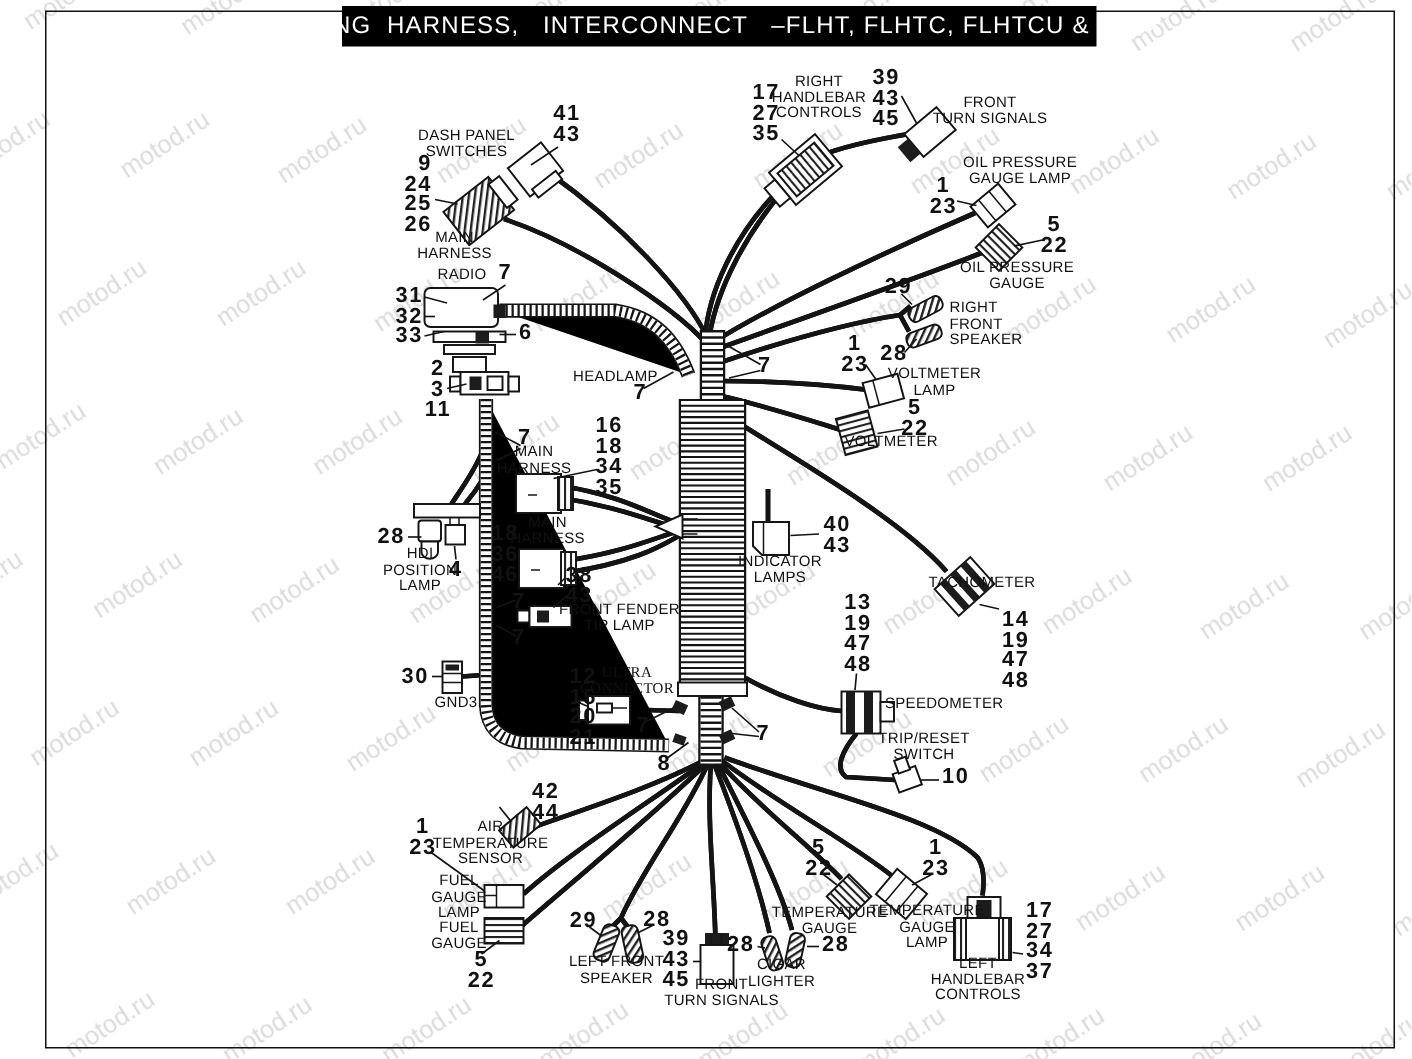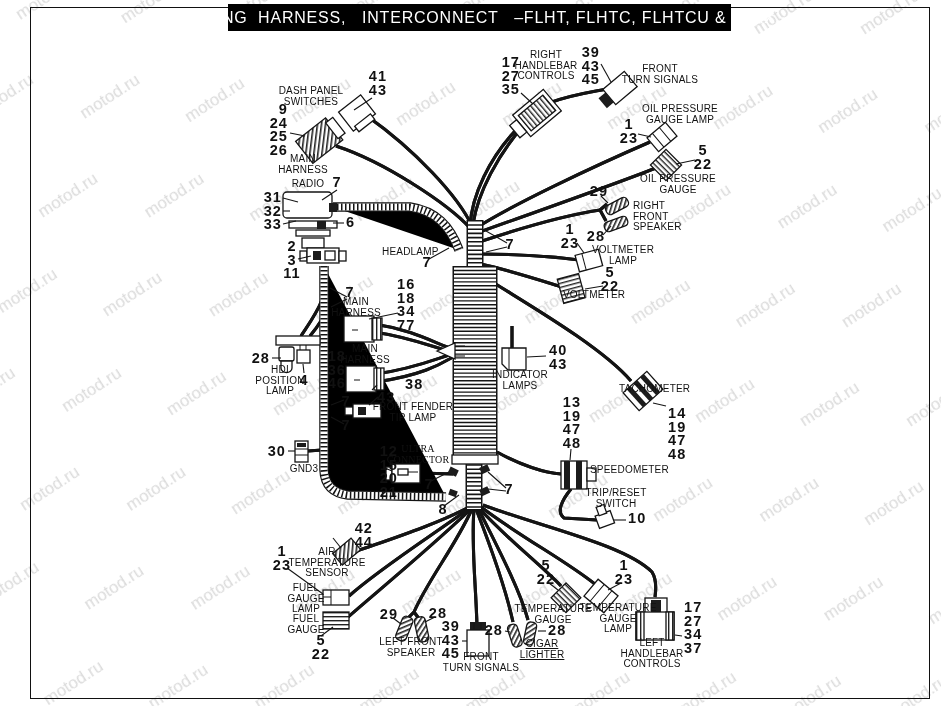--- a/index.html
+++ b/index.html
@@ -390,25 +390,25 @@
 32
 33</div>
       <div class="co num a-l" style="left: 346px; top: 216px;">6</div>
       <div class="co num a-c" style="left: 292px; top: 240px;">2
 3
 11</div>
       <div class="co num a-c" style="left: 350px; top: 286px;">7</div>
       <div class="co num a-l" style="left: 397px; top: 278px;">16
 18
 34
-77</div>
+35</div>
       <div class="co num a-r" style="left: 346px; top: 350px;">18
 36
 46</div>
-      <div class="co num a-l" style="left: 377px; top: 378px; margin-left: 28px;">38</div>
+      <div class="co num a-l" style="left: 377px; top: 378px;">38</div>
       <div class="co num a-r" style="left: 270px; top: 352px;">28</div>
       <div class="co num a-c" style="left: 304px; top: 374px;">4</div>
       <div class="co num a-l" style="left: 377px; top: 391px;">43</div>
       <div class="co num a-c" style="left: 346px; top: 395px;">7</div>
       <div class="co num a-c" style="left: 346px; top: 419px;">7</div>
       <div class="co num a-r" style="left: 286px; top: 445px;">30</div>
       <div class="co num a-r" style="left: 398px; top: 445px;">12
 15
 20
 21</div>
@@ -488,21 +488,21 @@
 SENSOR</div>
       <div class="co lbl a-c" style="left: 306px; top: 583px;">FUEL
 GAUGE
 LAMP</div>
       <div class="co lbl a-c" style="left: 306px; top: 614px;">FUEL
 GAUGE</div>
       <div class="co lbl a-c" style="left: 411px; top: 637px;">LEFT FRONT
 SPEAKER</div>
       <div class="co lbl a-c" style="left: 481px; top: 652px;">FRONT
 TURN SIGNALS</div>
-      <div class="co lbl a-c" style="left: 542px; top: 639px; text-decoration: underline;">CIGAR
+      <div class="co lbl a-c" style="left: 521px; top: 639px;">CIGAR
 LIGHTER</div>
       <div class="co lbl a-c" style="left: 553px; top: 604px;">TEMPERATURE
 GAUGE</div>
       <div class="co lbl a-c" style="left: 618px; top: 603px;">TEMPERATURE
 GAUGE
 LAMP</div>
       <div class="co lbl a-c" style="left: 652px; top: 638px;">LEFT
 HANDLEBAR
 CONTROLS</div>
       <div class="co lbl a-l" style="left: 590px; top: 465px;">SPEEDOMETER</div>

